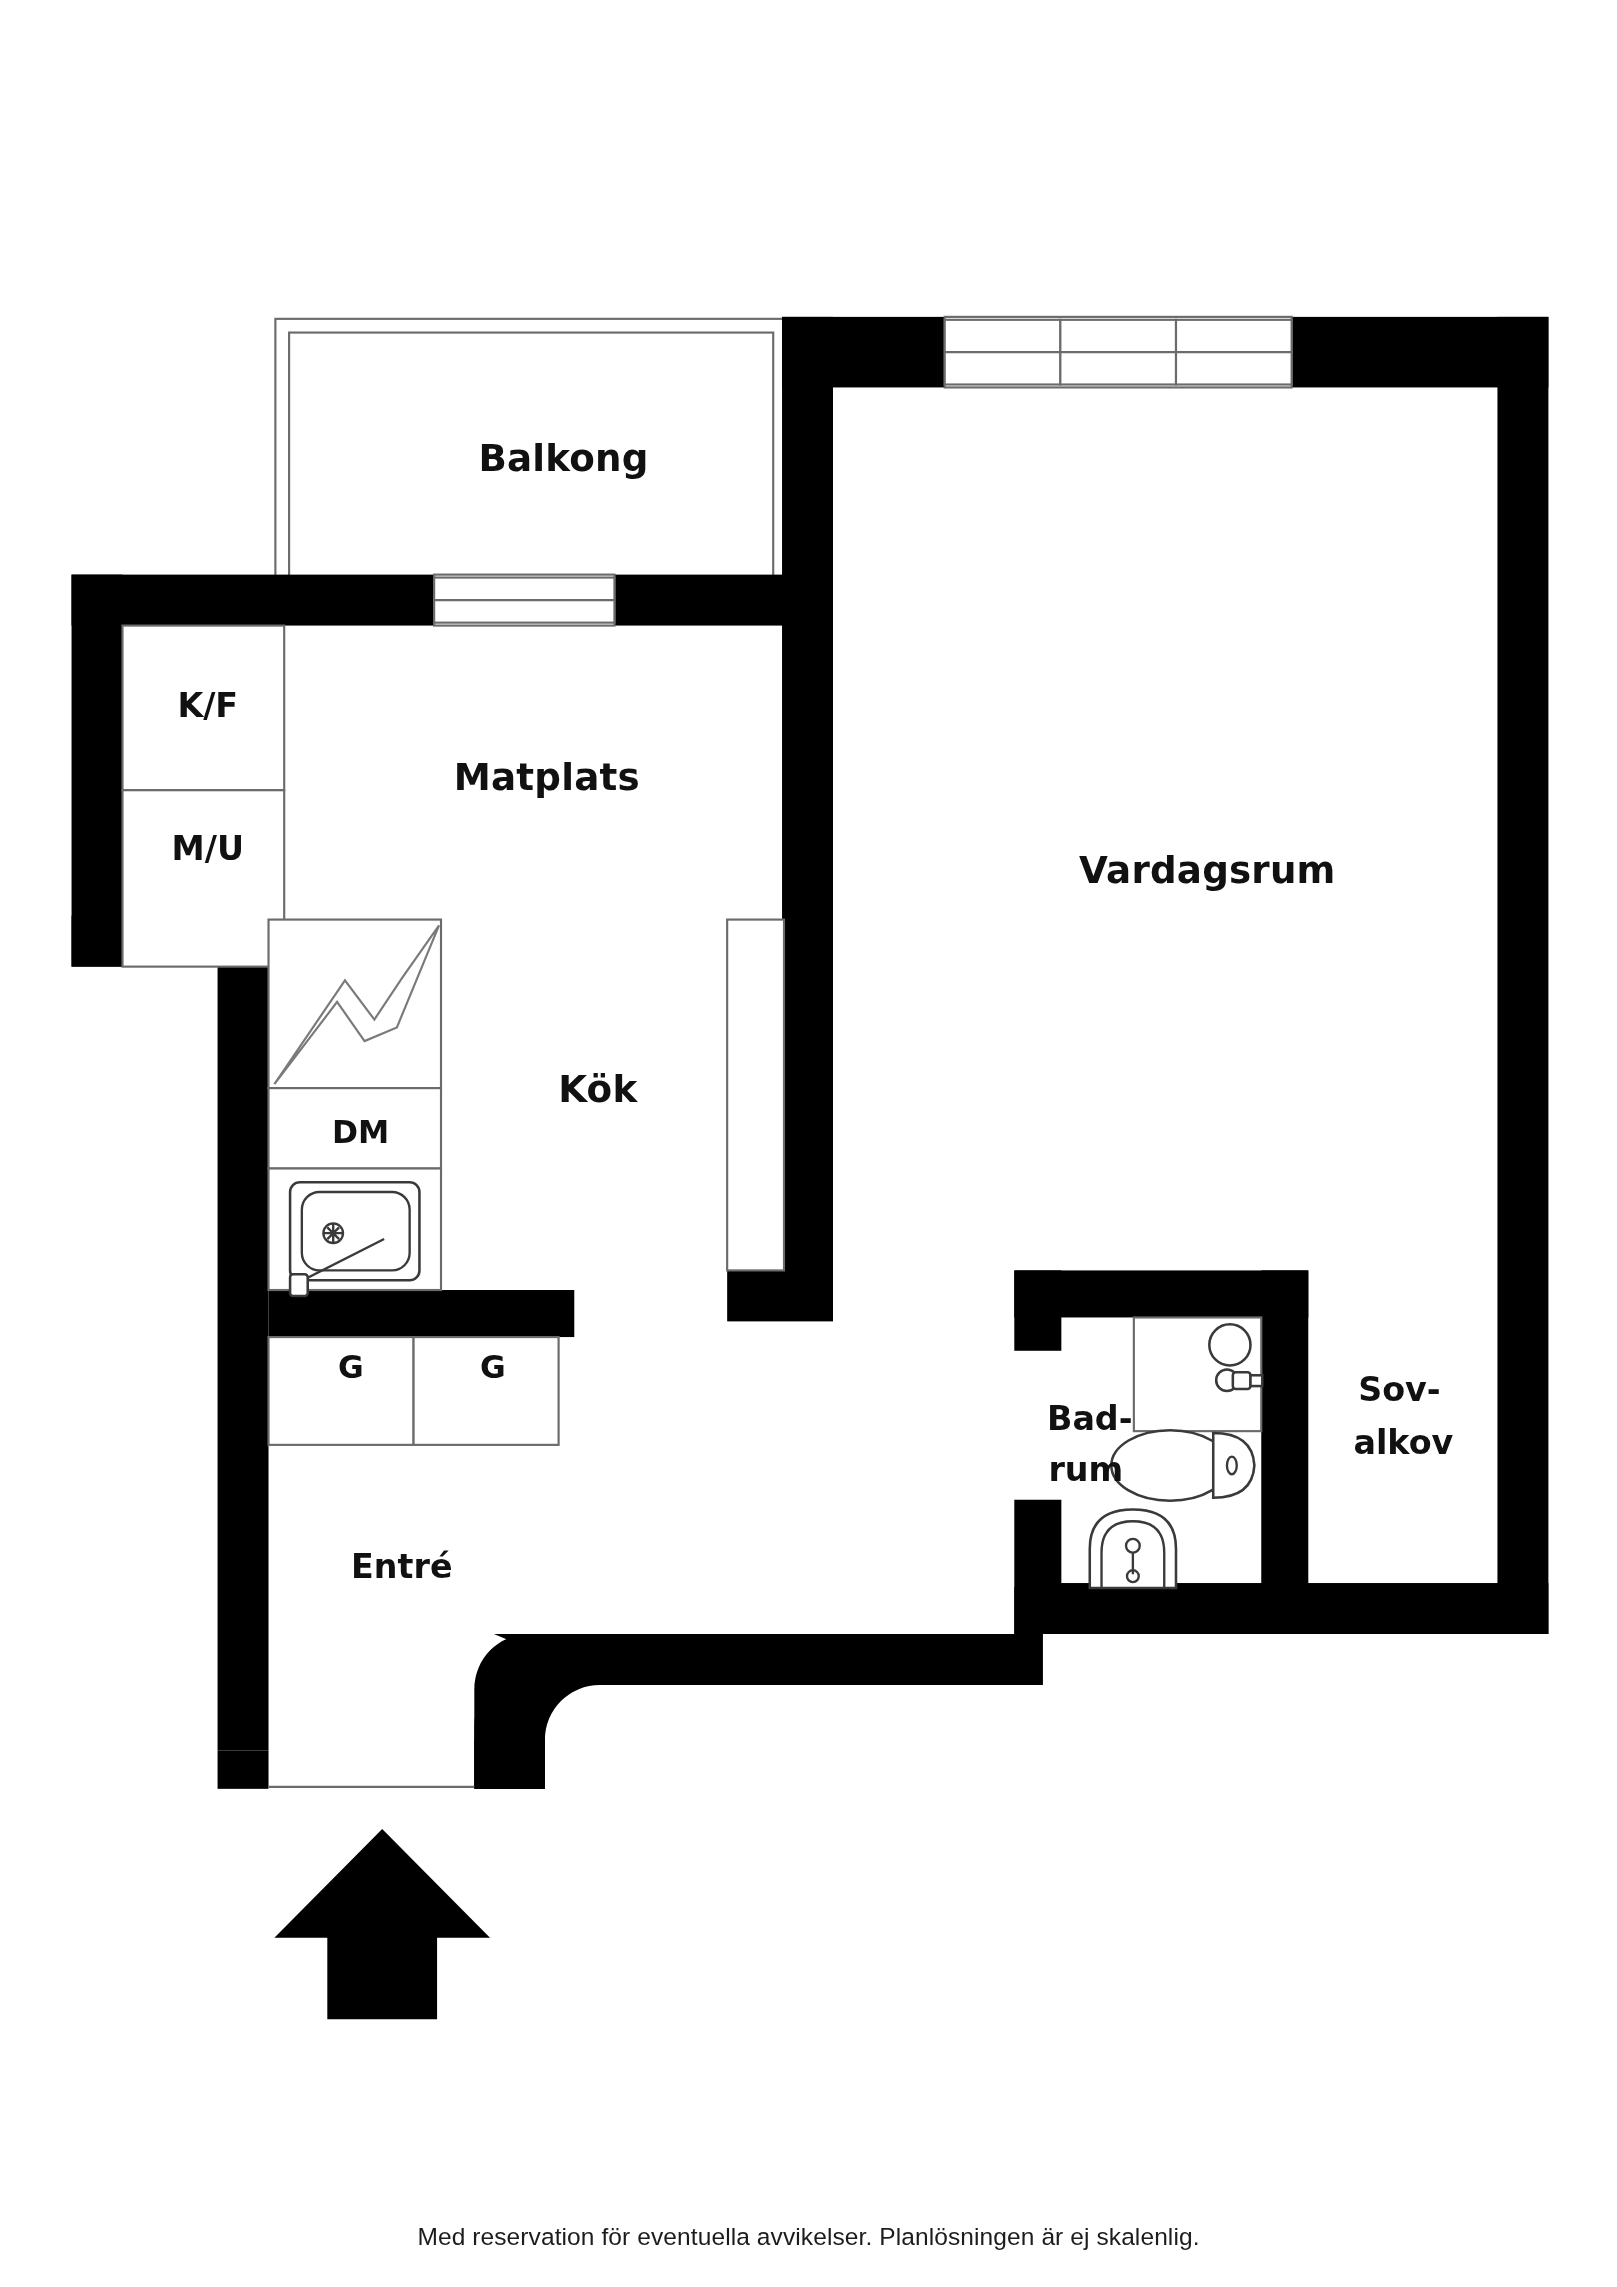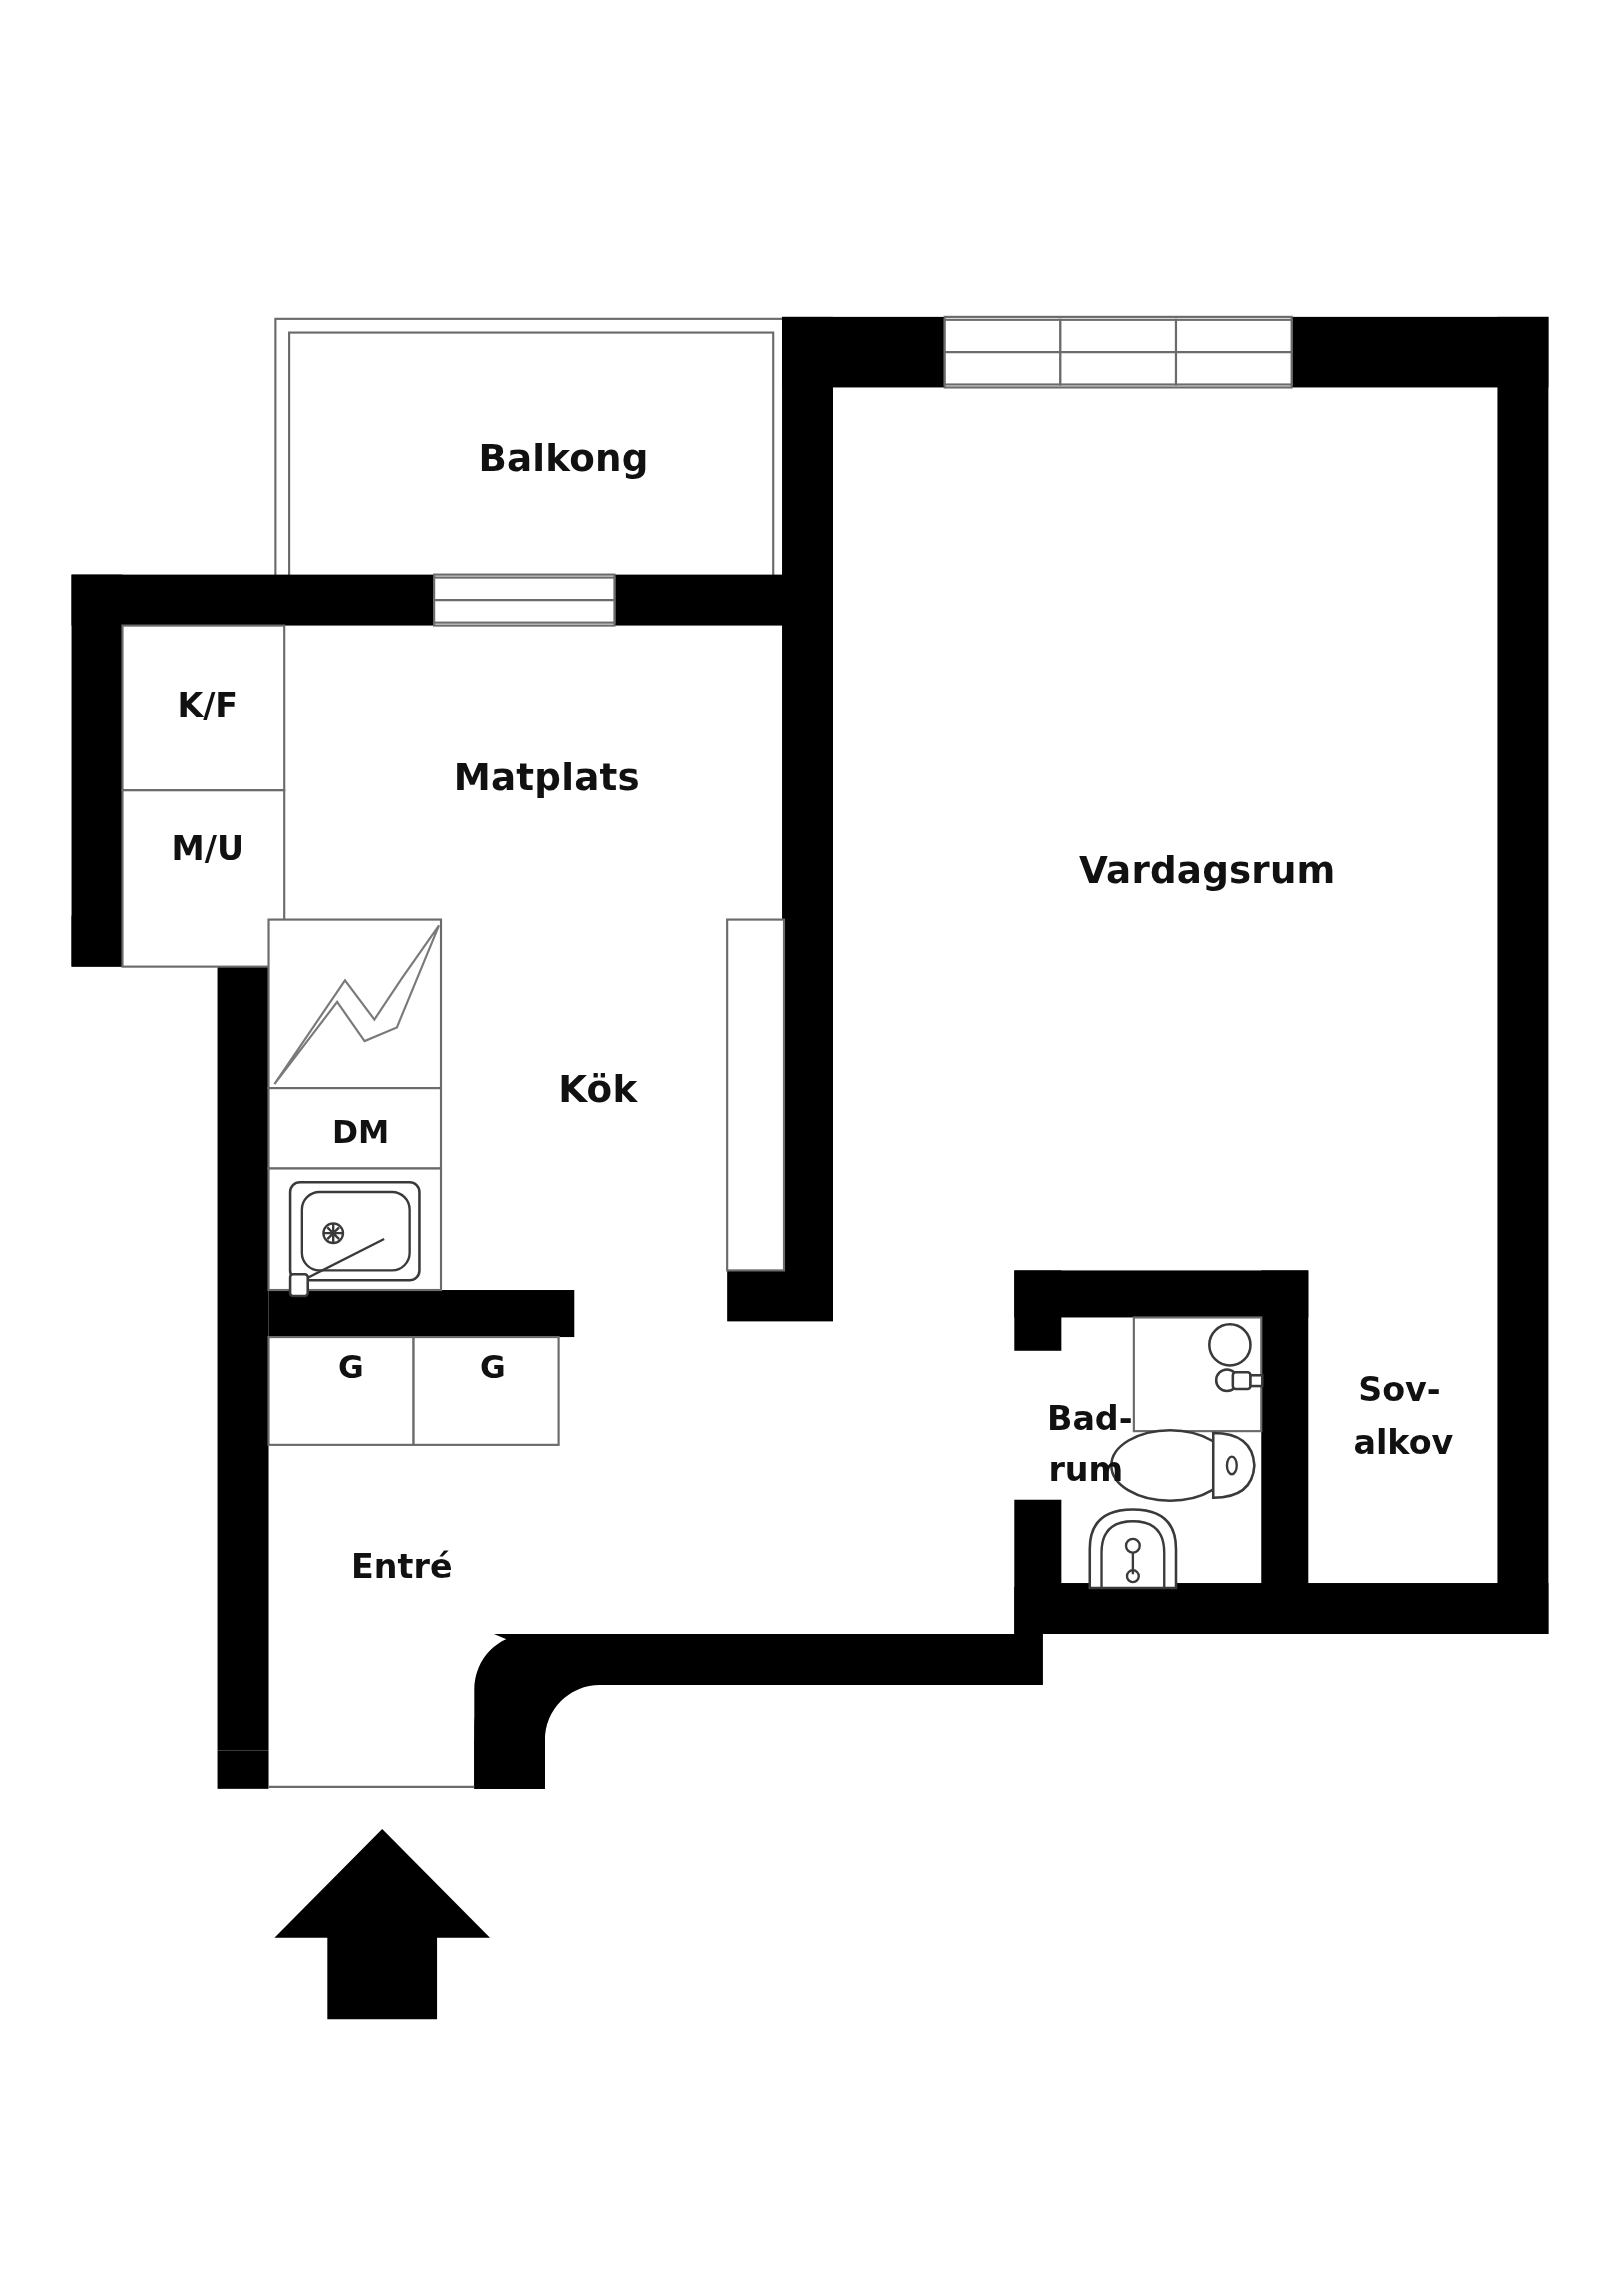--- a/index.html
+++ b/index.html
@@ -217,15 +217,16 @@
       <text class="room-label lbl-md" x="1428" y="1420">Sov-</text>
       <text class="room-label lbl-md" x="1432" y="1474">alkov</text>
       <text class="room-label lbl-md" x="410" y="1600">Entré</text>
       <text class="room-label lbl-sm" x="368" y="1157">DM</text>
       <text class="room-label lbl-sm" x="358" y="1397">G</text>
       <text class="room-label lbl-sm" x="503" y="1397">G</text>
     </g>
 
   </svg>
 
+  <div class="footer-note">Med reservation för eventuella avvikelser. Planlösningen är ej skalenlig.</div>
 
 </div>
 
 
 </body></html>

